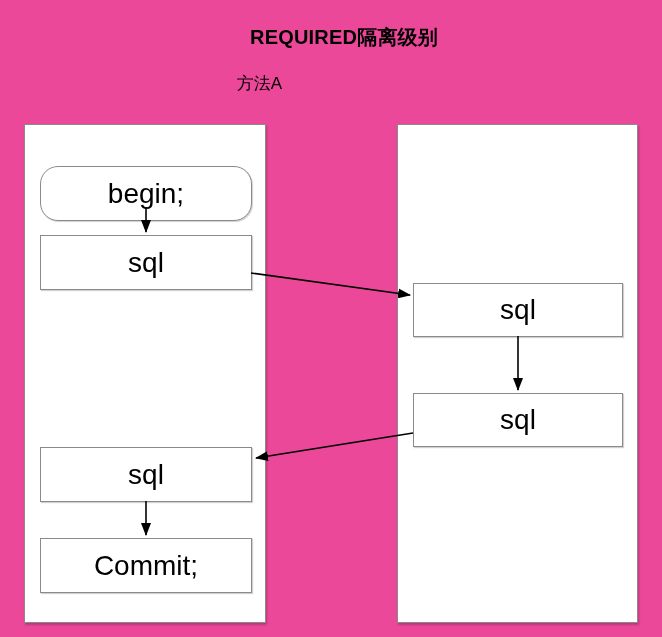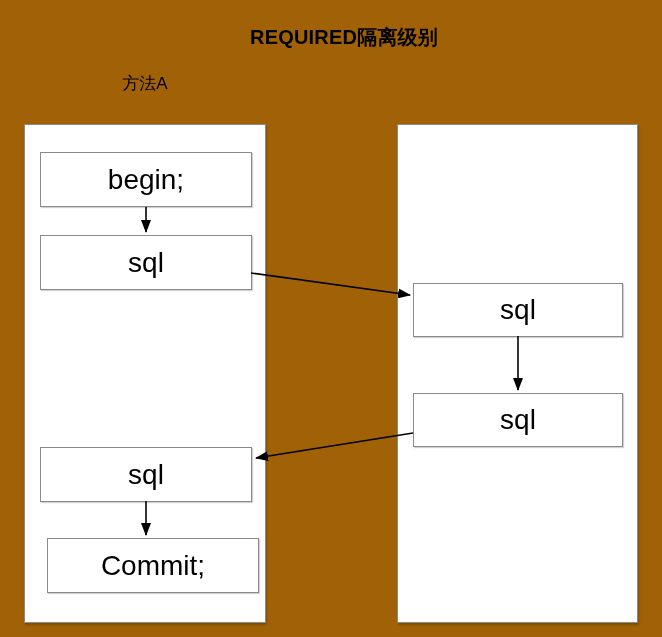--- a/index.html
+++ b/index.html
@@ -4,21 +4,21 @@
 <style>
   html, body {
     margin: 0;
     padding: 0;
     background: #ffffff;
   }
   #canvas {
     position: relative;
     width: 662px;
     height: 637px;
-    background: #a16207;
+    background: #ec4899;
     font-family: "Liberation Sans", "DejaVu Sans", sans-serif;
     color: #000000;
     overflow: hidden;
   }
   .diagram-title {
     position: absolute;
     top: 24px;
     left: 26px;
     width: 636px;
     text-align: center;
@@ -26,21 +26,21 @@
     font-weight: 600;
     letter-spacing: 0.2px;
   }
   .lane-header {
     position: absolute;
     top: 72px;
     text-align: center;
     font-size: 17px;
     font-weight: 400;
   }
-  .lane-header.a { left: 24px;  width: 242px; }
+  .lane-header.a { left: 40px;  width: 242px; text-align: right; }
   .lane-header.b { left: 410px; width: 242px; }
   .lane {
     position: absolute;
     top: 124px;
     height: 497px;
     border: 1px solid #8a8a8a;
     box-shadow: 1px 2px 2px rgba(0,0,0,0.22);
     background: #ffffff;
   }
   .lane.a { left: 24px;  width: 240px; }
@@ -51,24 +51,24 @@
     box-shadow: 1px 1px 1px rgba(0,0,0,0.18);
     background: #ffffff;
     display: flex;
     align-items: center;
     justify-content: center;
     font-size: 28px;
     line-height: 1;
   }
   .node.a { left: 40px;  width: 210px; height: 53px; }
   .node.b { left: 413px; width: 208px; height: 52px; }
-  .node.begin   { top: 152px; }
+  .node.begin   { top: 166px; border-radius: 18px; }
   .node.sql-a1  { top: 235px; }
   .node.sql-a2  { top: 447px; }
-  .node.commit  { top: 538px; margin-left: 7px; }
+  .node.commit  { top: 538px; }
   .node.sql-b1  { top: 283px; }
   .node.sql-b2  { top: 393px; }
   svg.edges {
     position: absolute;
     top: 0; left: 0;
     width: 662px;
     height: 637px;
     pointer-events: none;
   }
   svg.edges line {

